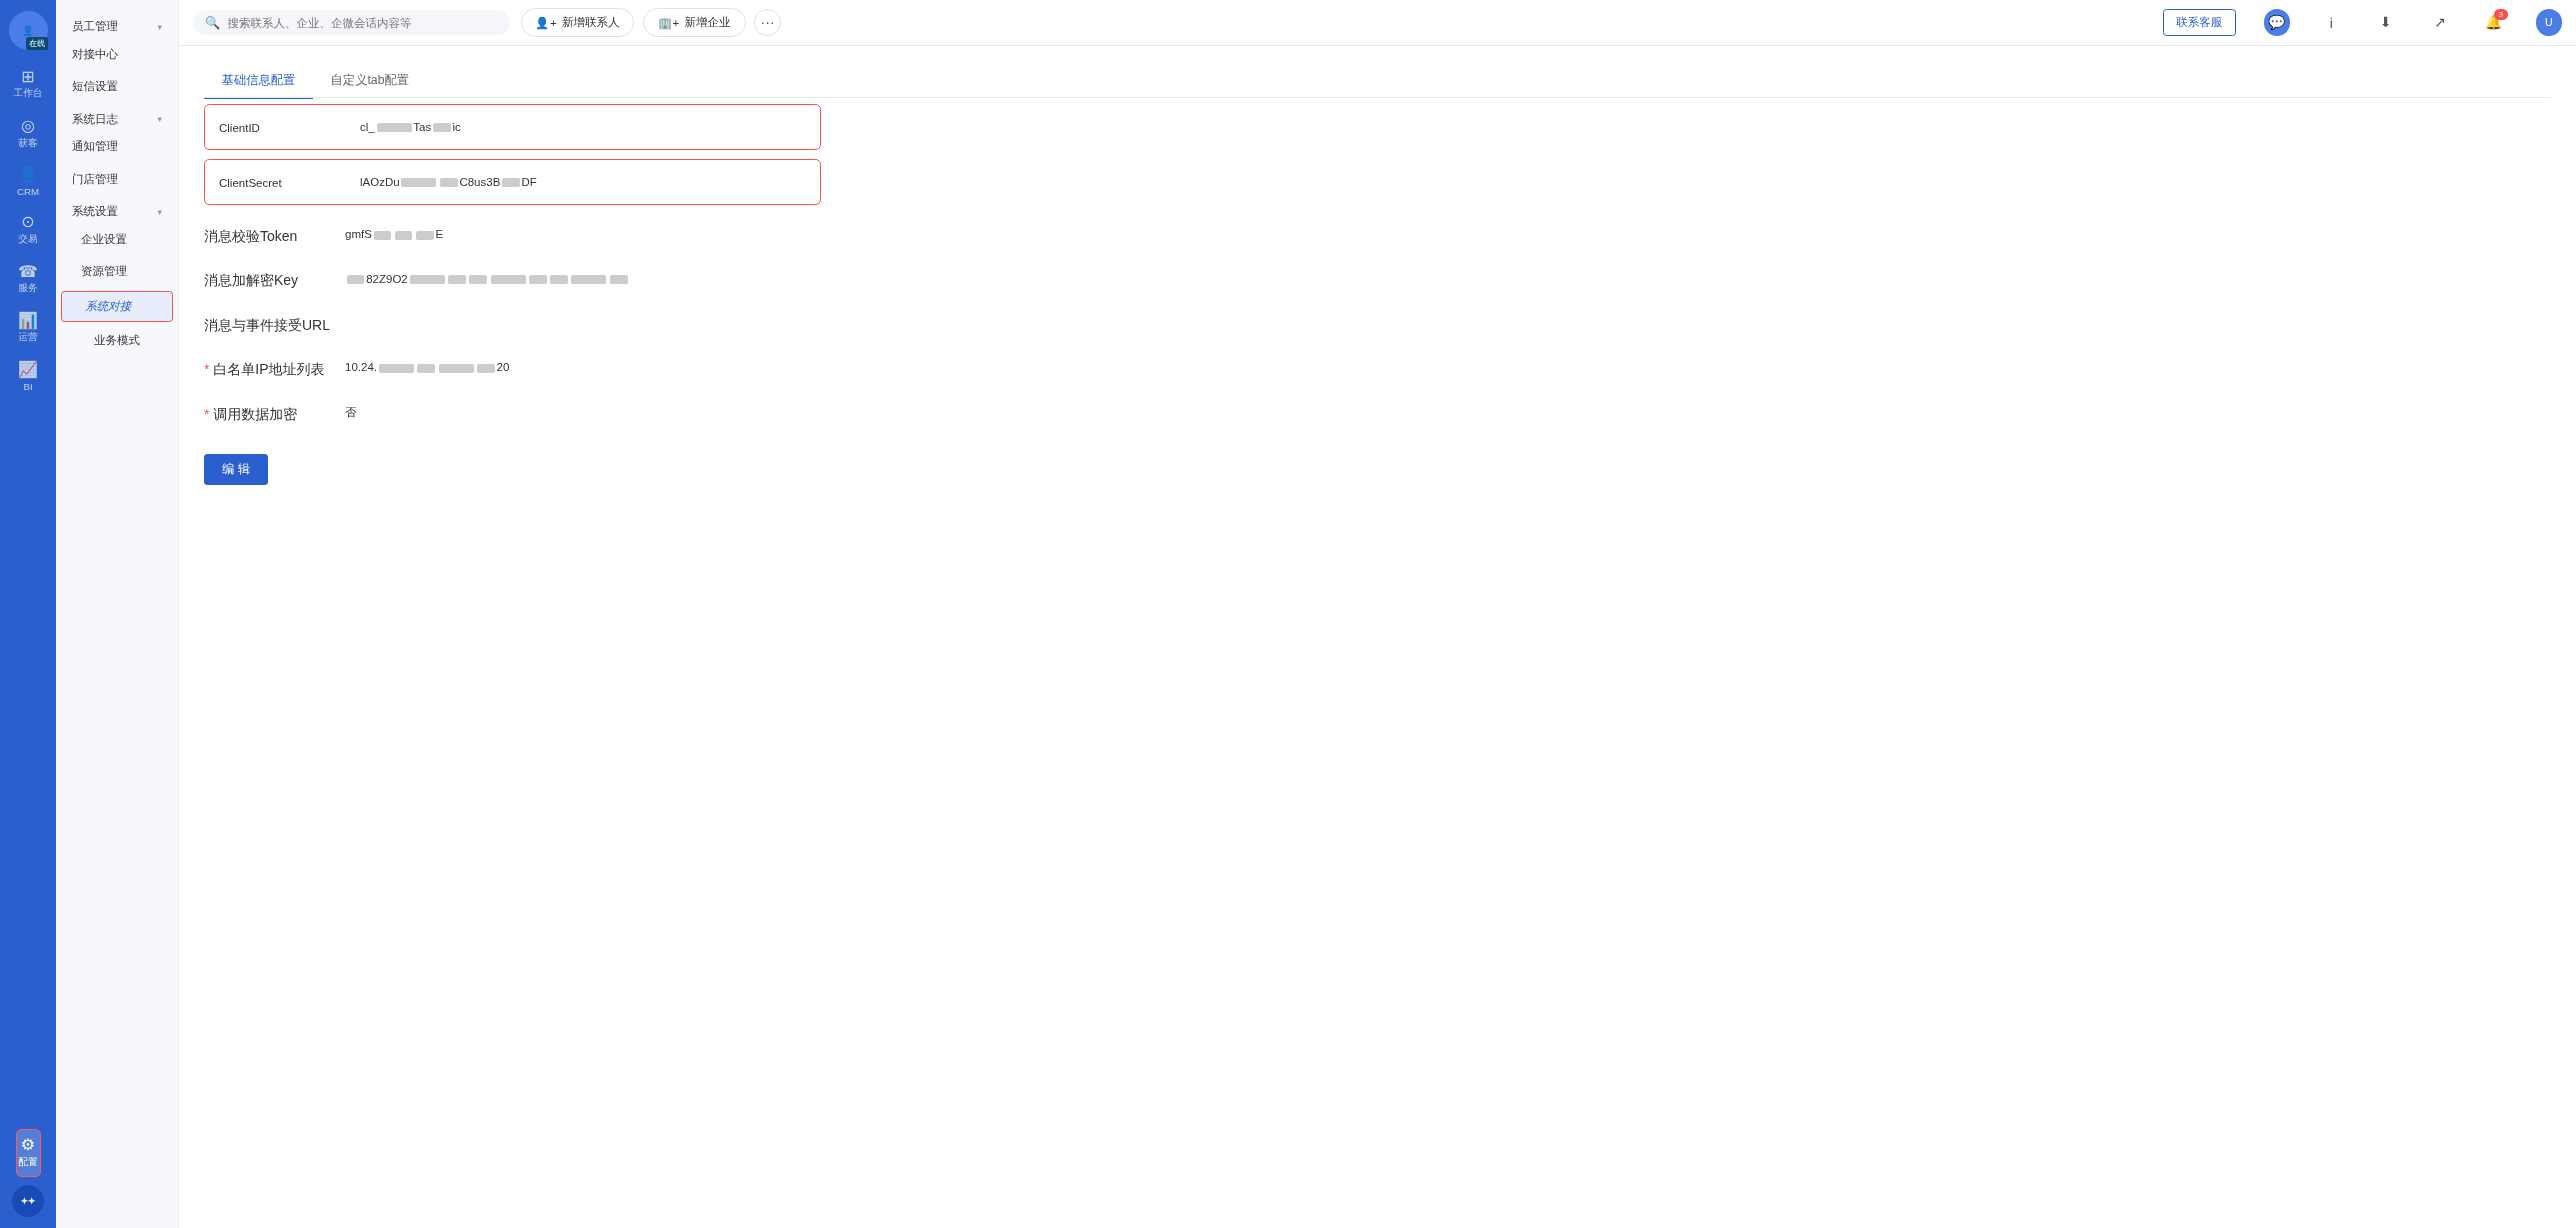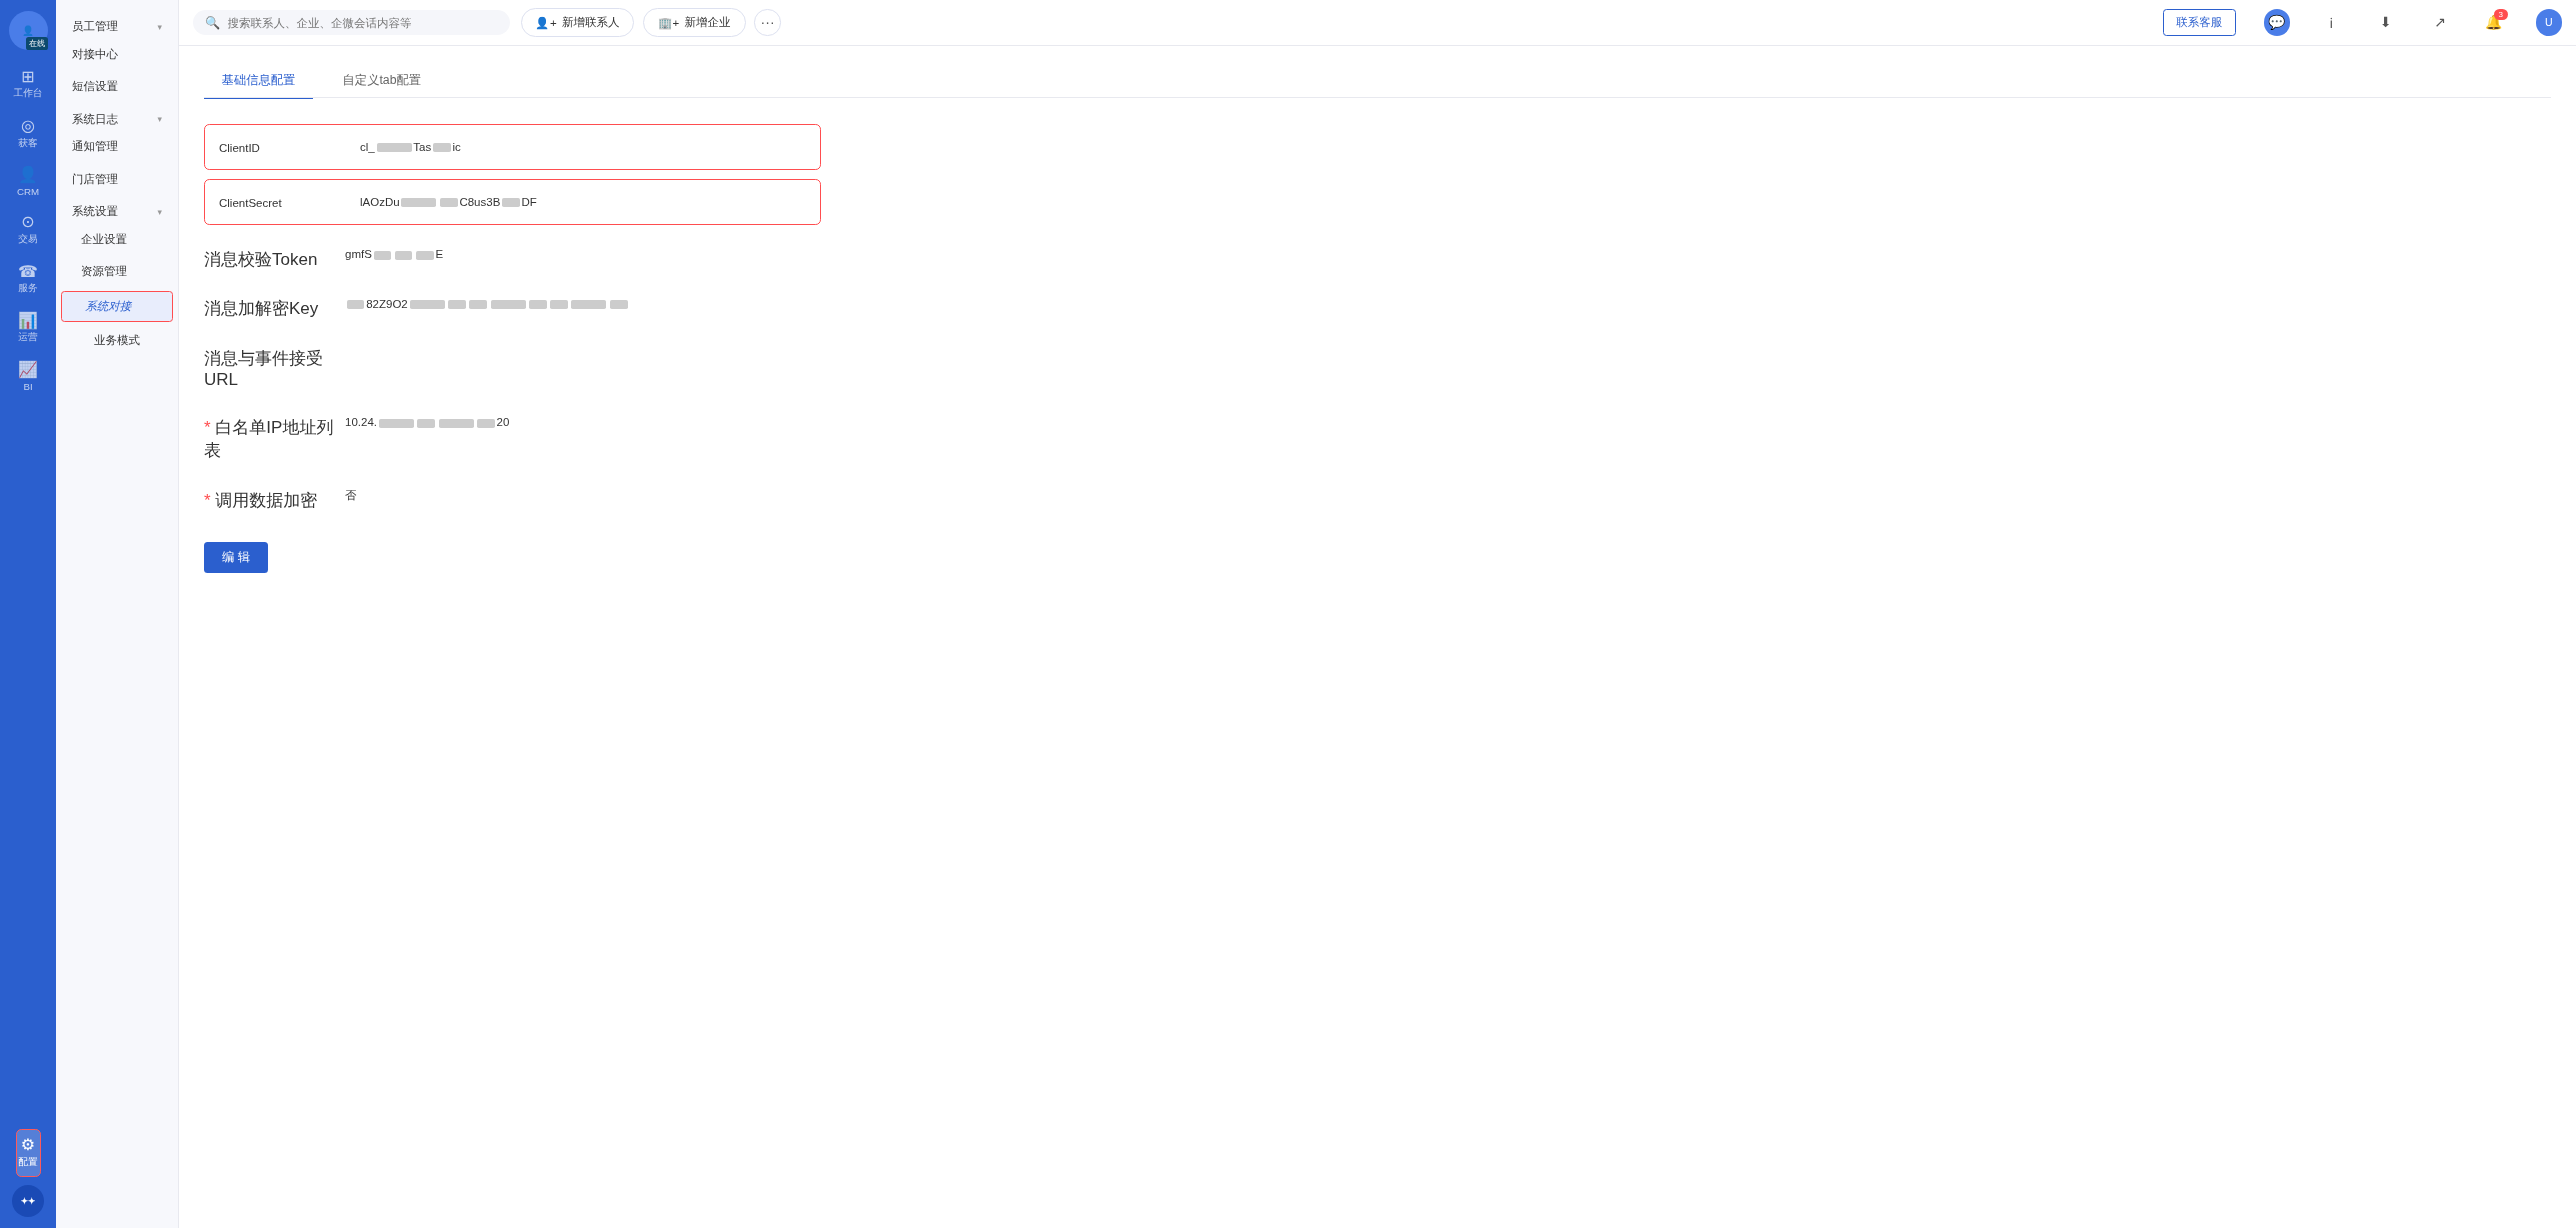--- a/index.html
+++ b/index.html
@@ -247,22 +247,22 @@
     .page-content {
       flex: 1;
       padding: 17.6px 25px;
       overflow-y: auto;
     }
 
     
     .tabs {
       display: flex;
       border-bottom: 1.8px solid #e8e9ef;
-      margin-bottom: 26px;
-      gap: 12px;
+      margin-bottom: 6px;
+      gap: 0;
     }
     .tab {
       padding: 8.8px 17.6px;
       font-size: 12.3px;
       color: #666;
       cursor: pointer;
       border-bottom: 1.8px solid transparent;
       margin-bottom: -1.8px;
     }
     .tab.active {
@@ -276,21 +276,21 @@
       max-width: 617px;
     }
     .field-row {
       display: flex;
       align-items: flex-start;
       padding: 12.3px 0;
       min-height: 42px;
     }
     .field-label {
       width: 141px;
-      font-size: 17px;
+      font-size: 14px;
       color: #333;
       padding-top: 1.8px;
       flex-shrink: 0;
     }
     .field-label.required::before {
       content: '* ';
       color: #ff4d4f;
     }
     .field-value {
       flex: 1;

